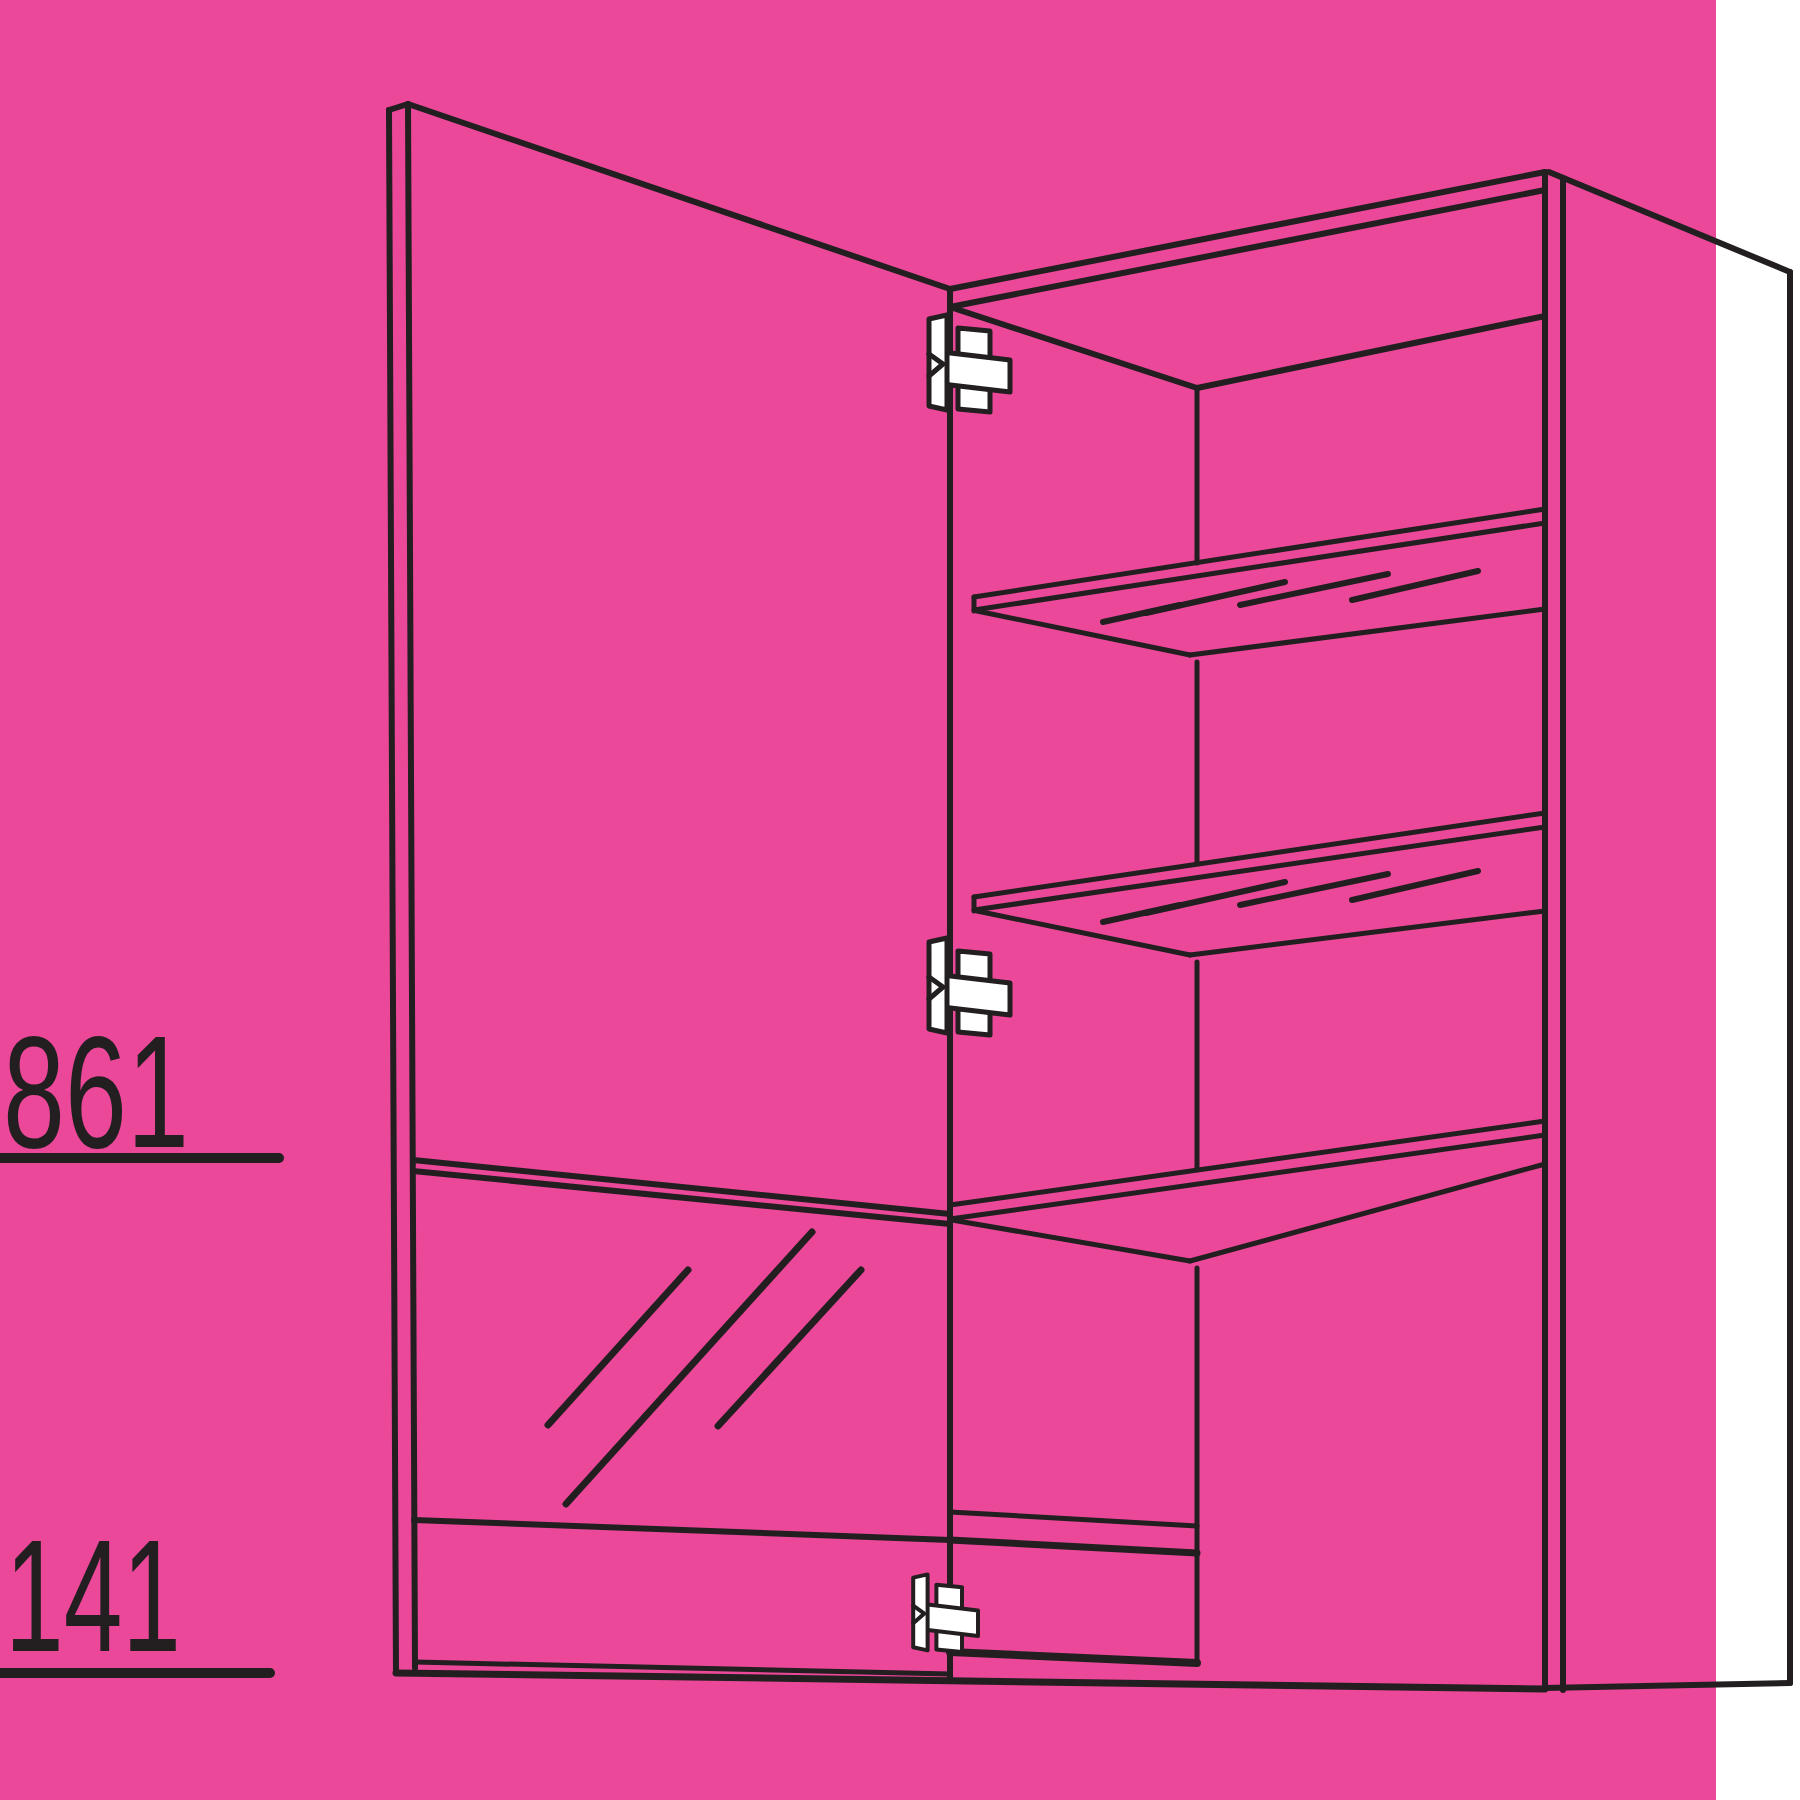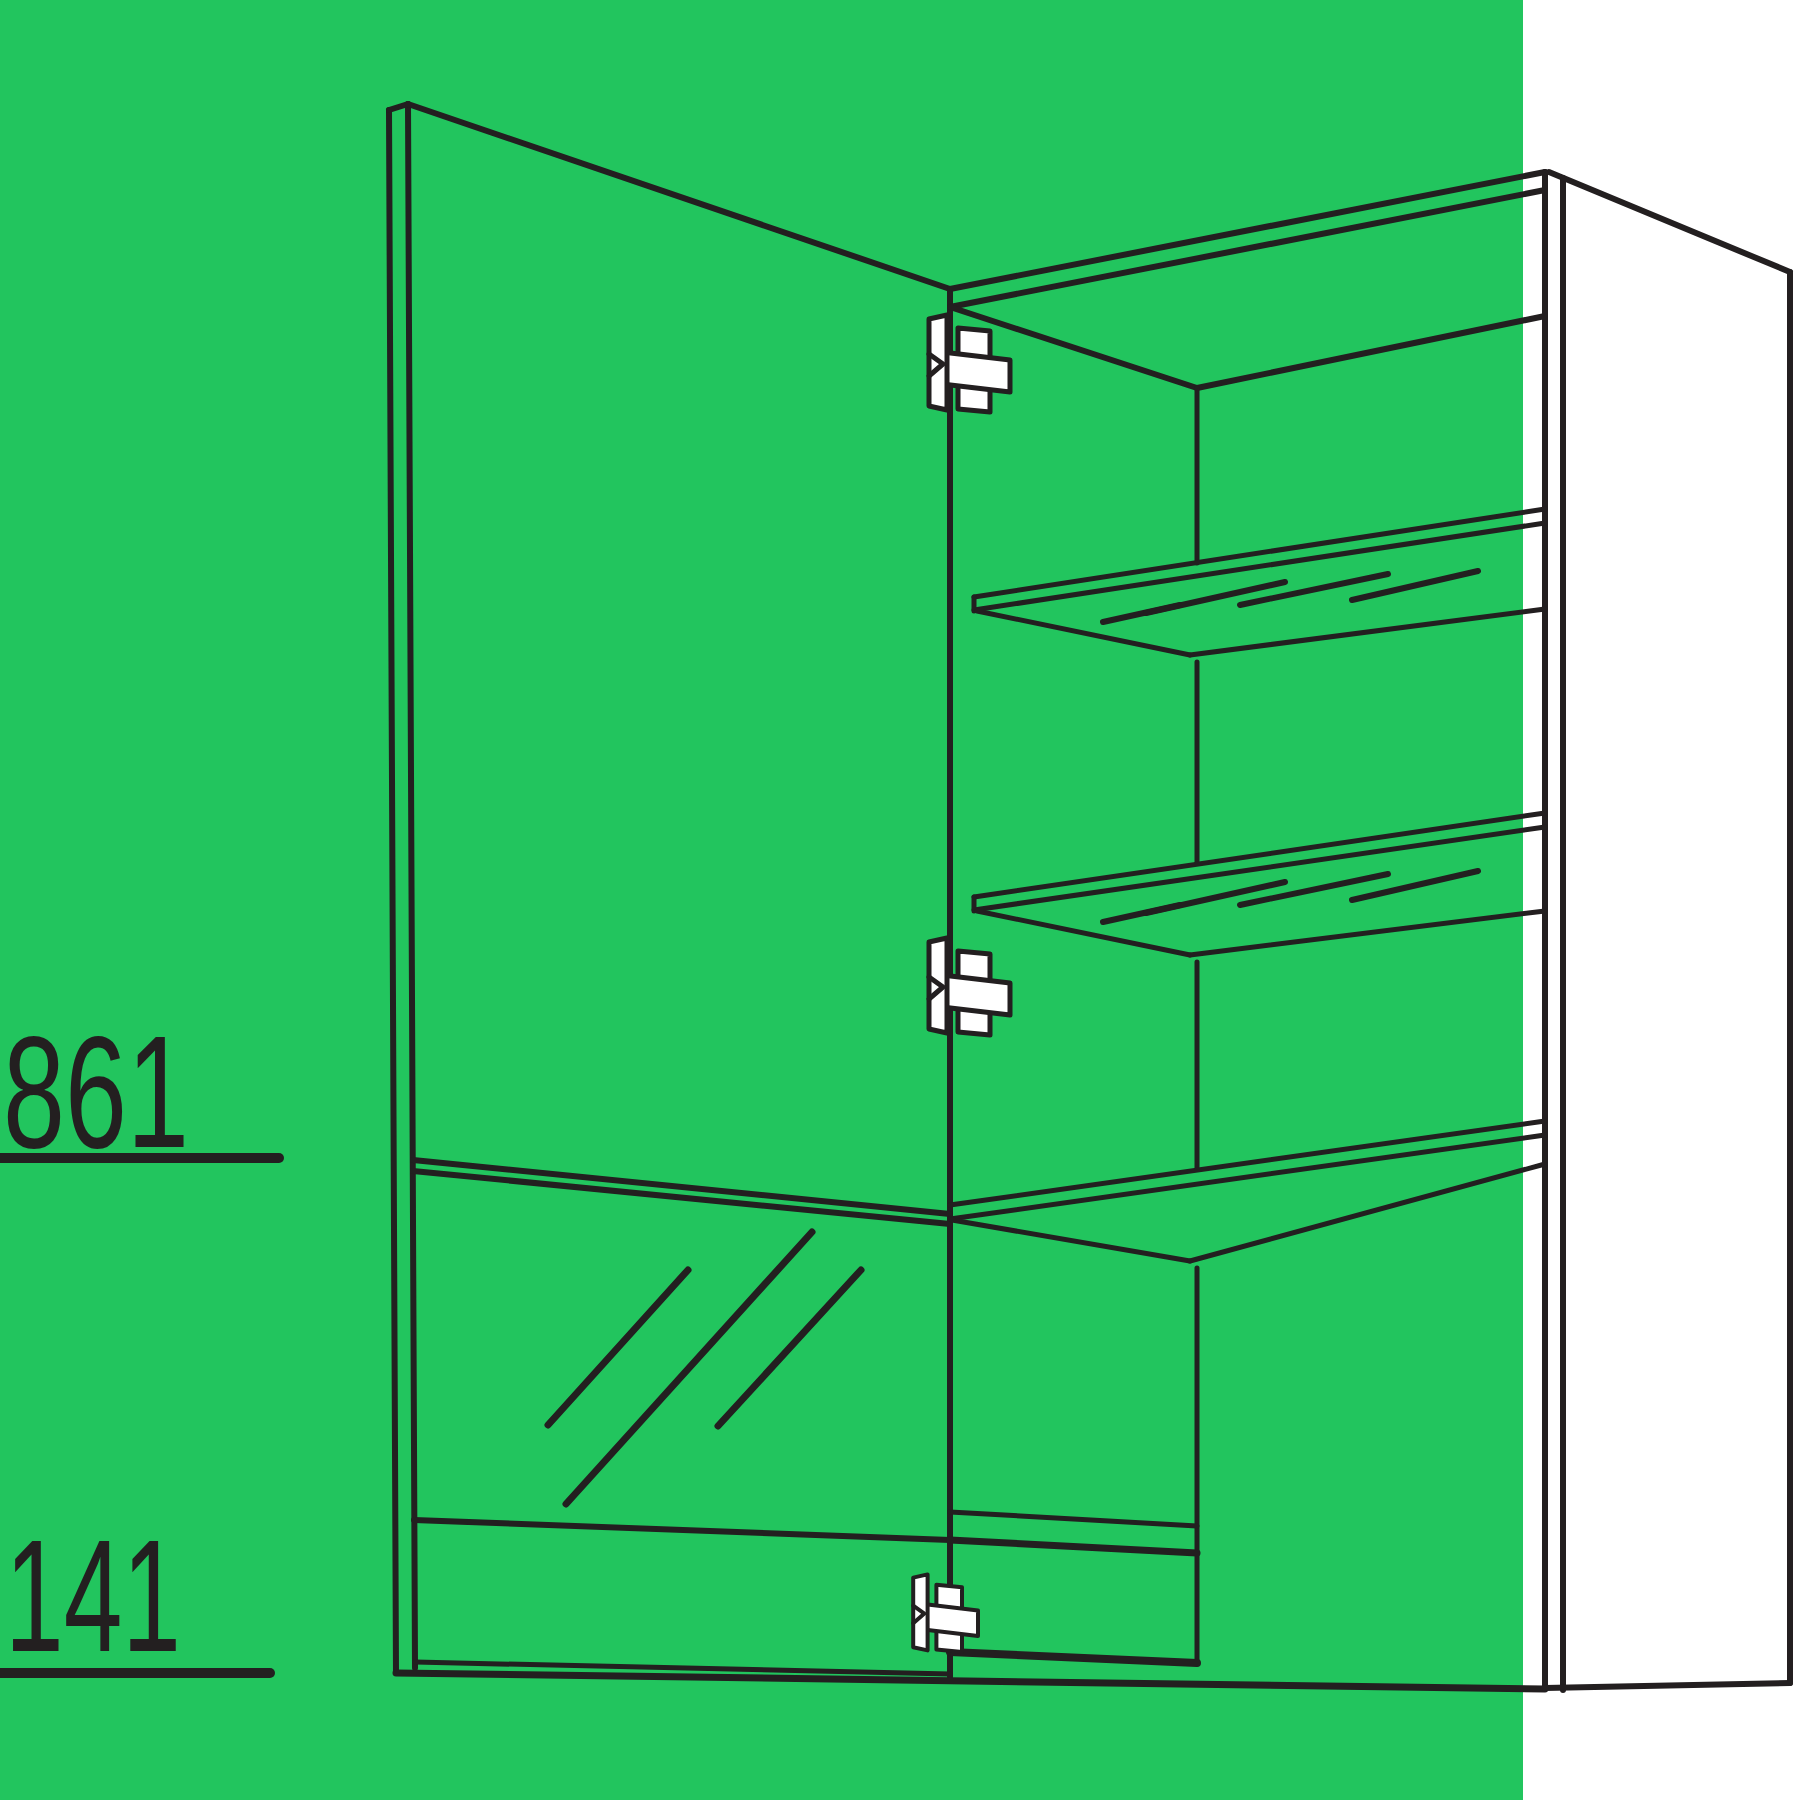--- a/index.html
+++ b/index.html
@@ -6,23 +6,23 @@
     margin: 0;
     padding: 0;
     background: #ffffff;
     width: 1800px;
     height: 1800px;
     overflow: hidden;
     font-family: "Liberation Sans", sans-serif;
   }
   #stage {
     position: relative;
-    width: 1523px;
+    width: 1716px;
     height: 1800px;
-    background: #22c55e;
+    background: #ec4899;
   }
   svg { display: block; }
   text.dim {
     font-family: "Liberation Sans", sans-serif;
     font-size: 160px;
     font-weight: 400;
     stroke: none;
   }
 </style>
 </head>

